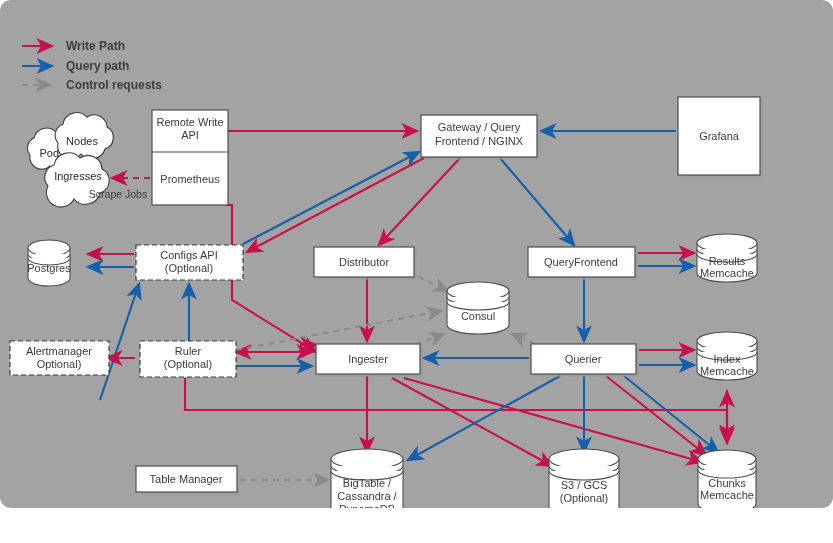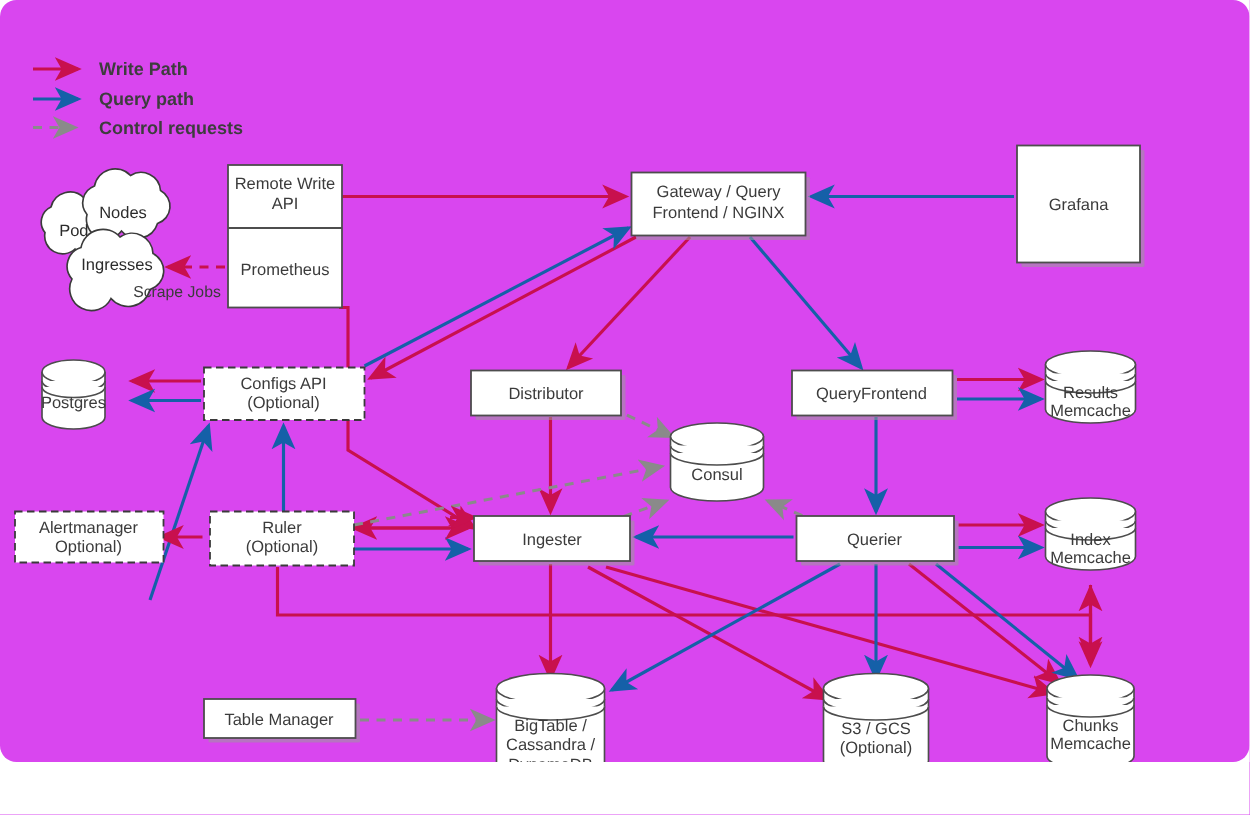--- a/index.html
+++ b/index.html
@@ -1,16 +1,16 @@
 <!DOCTYPE html>
 <html><head>
 <meta charset="utf-8">
 <style>
   html,body{margin:0;padding:0;background:#ffffff;}
-  #page{position:relative;width:833px;height:508px;background:#d946ef;
+  #page{position:relative;width:833px;height:508px;background:#a3a3a3;
         font-family:"Liberation Sans","DejaVu Sans",sans-serif;overflow:hidden;border-radius:11px;}
   svg{display:block;}
   .node-label{font-family:"Liberation Sans","DejaVu Sans",sans-serif;
               font-size:11px;fill:#3b3b3b;text-anchor:middle;}
   .legend-label{font-family:"Liberation Sans","DejaVu Sans",sans-serif;
                 font-size:12px;font-weight:bold;fill:#3d3d3d;}
   .small-label{font-family:"Liberation Sans","DejaVu Sans",sans-serif;
                font-size:10.5px;fill:#3b3b3b;text-anchor:middle;}
   .cloud-label{font-family:"Liberation Sans","DejaVu Sans",sans-serif;
                font-size:11px;fill:#2b2b2b;text-anchor:middle;}

